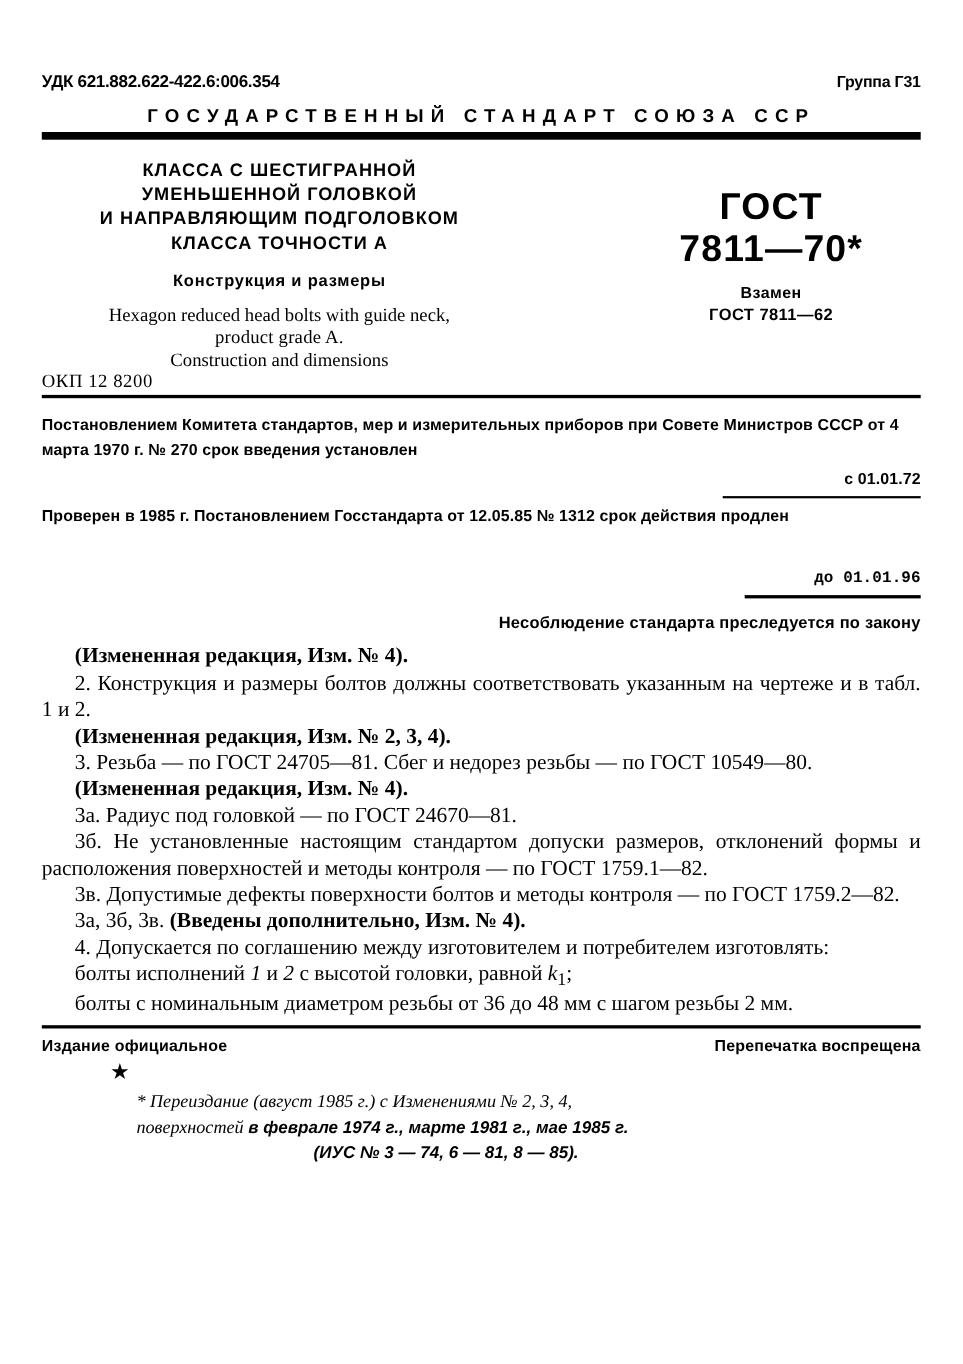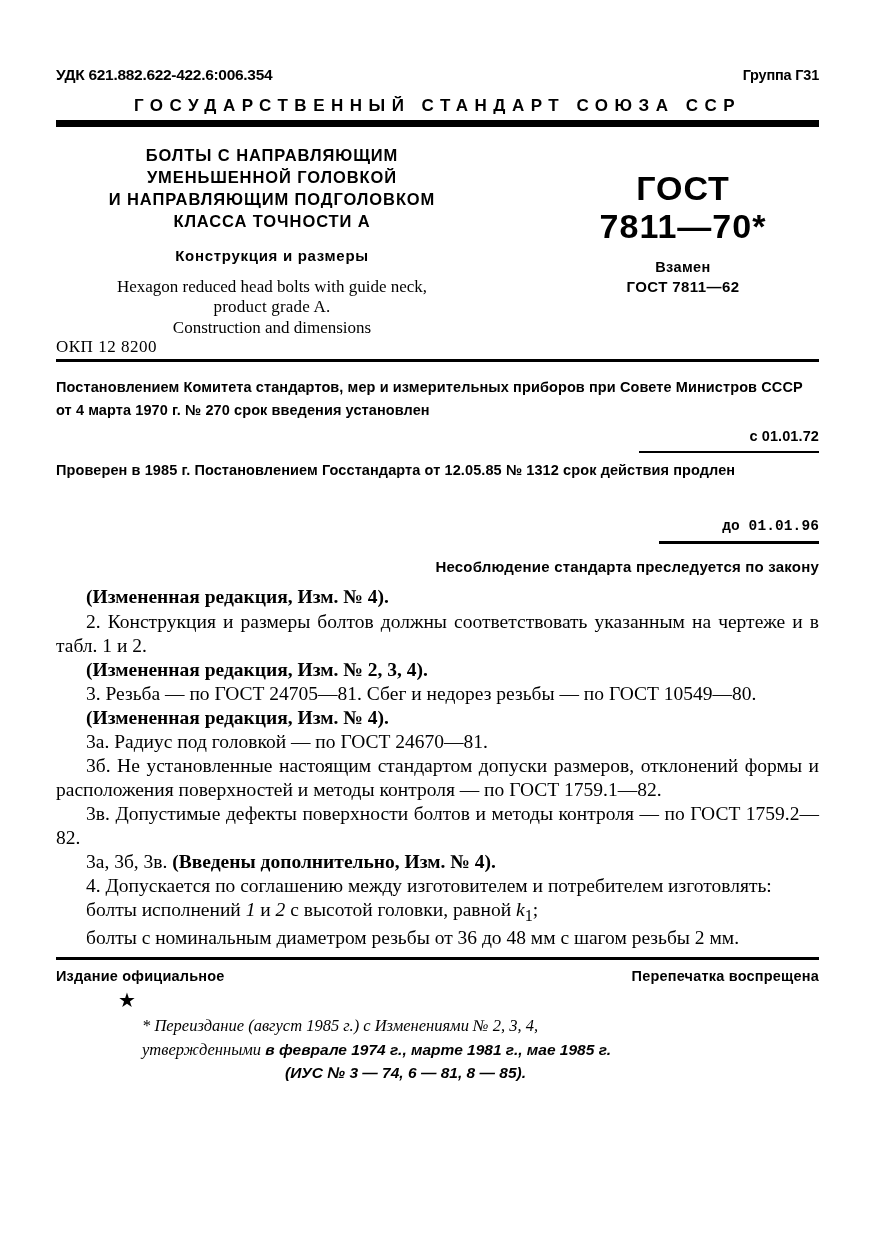--- a/index.html
+++ b/index.html
@@ -17,21 +17,21 @@
     position: relative;
   }
 
   .page {
     position: absolute;
     left: 0;
     top: 0;
     width: 875px;
     height: 1024px;
     box-sizing: border-box;
-    padding: 0 56px;
+    padding: 0 38px;
   }
 
   
   .udk-row {
     display: flex;
     justify-content: space-between;
     align-items: baseline;
     padding-top: 66px;
     font-family: "Liberation Sans", "DejaVu Sans", sans-serif;
     font-weight: bold;
@@ -250,21 +250,21 @@
   </div>
 
   <div class="sssr-line">ГОСУДАРСТВЕННЫЙ СТАНДАРТ СОЮЗА ССР</div>
 
   <div class="rule-thick"></div>
 
   <div class="title-block">
 
     <div class="title-left">
       <div class="main-title">
-        <div>БОЛТЫ С НАПРАВЛЯЮЩИМ</div>
+        <div>КЛАССА С ШЕСТИГРАННОЙ</div>
         <div>УМЕНЬШЕННОЙ ГОЛОВКОЙ</div>
         <div>И НАПРАВЛЯЮЩИМ ПОДГОЛОВКОМ</div>
         <div>КЛАССА ТОЧНОСТИ А</div>
       </div>
       <div class="sub-title">Конструкция и размеры</div>
       <div class="eng-title">
         <div>Hexagon reduced head bolts with guide neck,</div>
         <div class="l2">product grade A.</div>
         <div>Construction and dimensions</div>
       </div>
@@ -312,17 +312,17 @@
 
   <div class="footer-row">
     <span>Издание официальное</span>
     <span>Перепечатка воспрещена</span>
   </div>
 
   <div class="star">★</div>
 
   <div class="footnote">
     <div>* Переиздание (август 1985 г.) с Изменениями № 2, 3, 4,</div>
-    <div class="fn2"><span>утвержденными </span><span class="fn-bold">в феврале 1974 г., марте 1981 г., мае 1985 г.</span></div>
+    <div class="fn2"><span>поверхностей </span><span class="fn-bold">в феврале 1974 г., марте 1981 г., мае 1985 г.</span></div>
     <div class="fn-last">(ИУС № 3 — 74, 6 — 81, 8 — 85).</div>
   </div>
 
 </div>
 
 </body></html>

